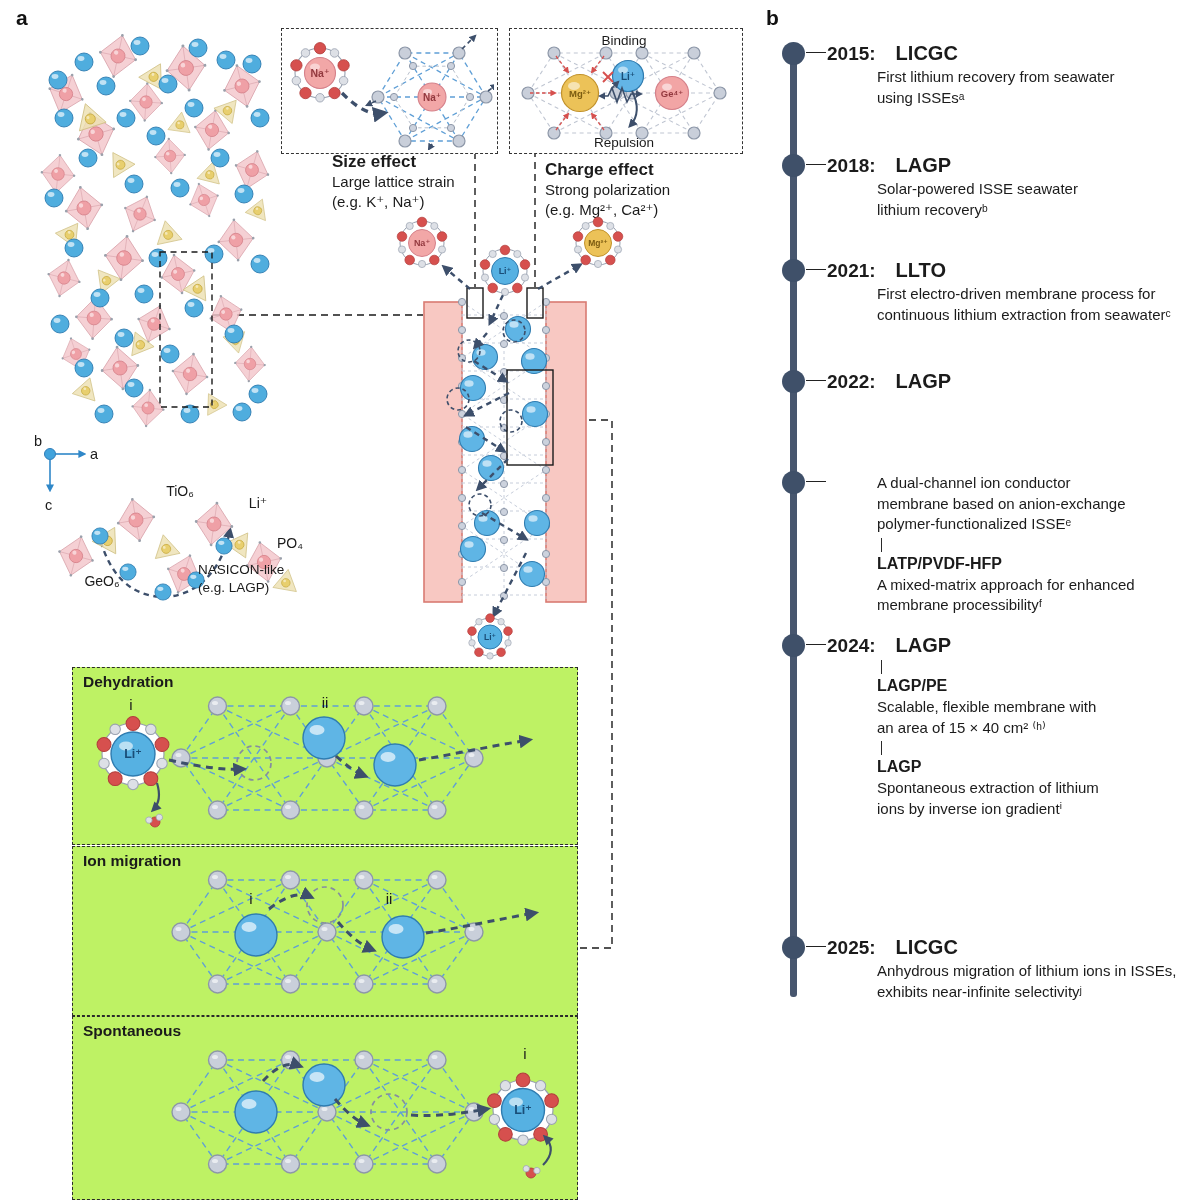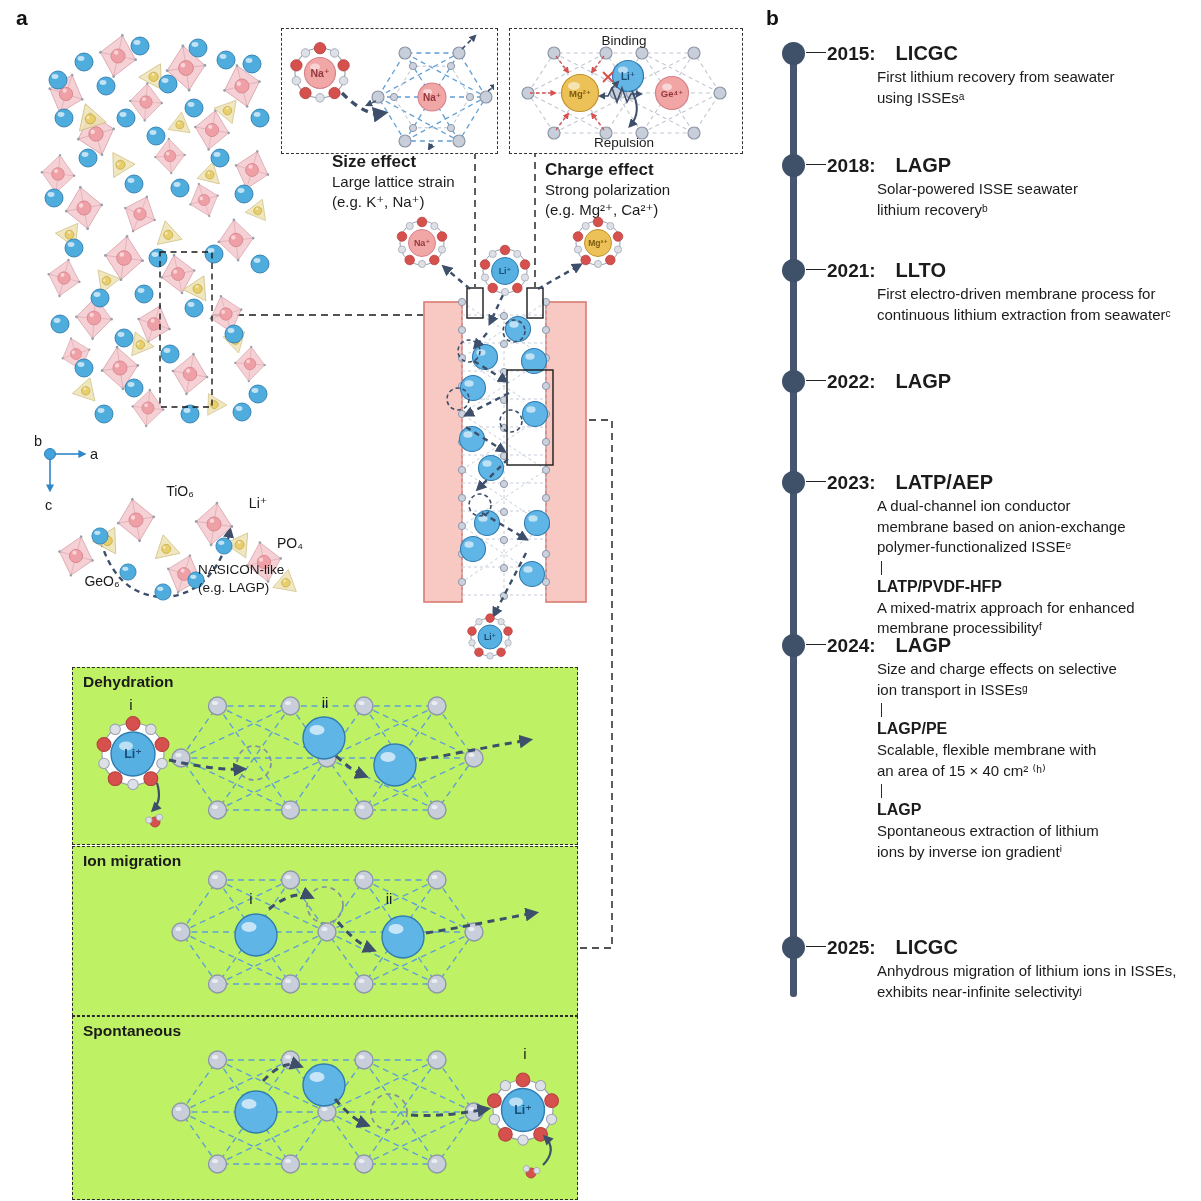--- a/index.html
+++ b/index.html
@@ -600,42 +600,36 @@
     <span class="tl-tick"></span>
     <div class="tl-head">
       <span class="tl-year">2022:</span>
       <span class="tl-name">LAGP</span>
     </div>
   </div>
 
   <div class="tl-entry" style="top:471px">
     <span class="tl-dot"></span>
     <span class="tl-tick"></span>
-    <div class="tl-head">
-      <span class="tl-year">2023:</span>
-      <span class="tl-name">LATP/AEP</span>
-    </div>
     <div class="tl-desc">A dual-channel ion conductor
 membrane based on anion-exchange
 polymer-functionalized ISSEᵉ</div>
     <div class="tl-conn"></div>
     <div class="tl-sub-name">LATP/PVDF-HFP</div>
     <div class="tl-desc">A mixed-matrix approach for enhanced
 membrane processibilityᶠ</div>
   </div>
 
   <div class="tl-entry" style="top:634px">
     <span class="tl-dot"></span>
     <span class="tl-tick"></span>
     <div class="tl-head">
       <span class="tl-year">2024:</span>
       <span class="tl-name">LAGP</span>
     </div>
-    <div class="tl-desc">Size and charge effects on selective
-ion transport in ISSEsᵍ</div>
     <div class="tl-conn"></div>
     <div class="tl-sub-name">LAGP/PE</div>
     <div class="tl-desc">Scalable, flexible membrane with
 an area of 15 × 40 cm² ⁽ʰ⁾</div>
     <div class="tl-conn"></div>
     <div class="tl-sub-name">LAGP</div>
     <div class="tl-desc">Spontaneous extraction of lithium
 ions by inverse ion gradientⁱ</div>
   </div>
 

